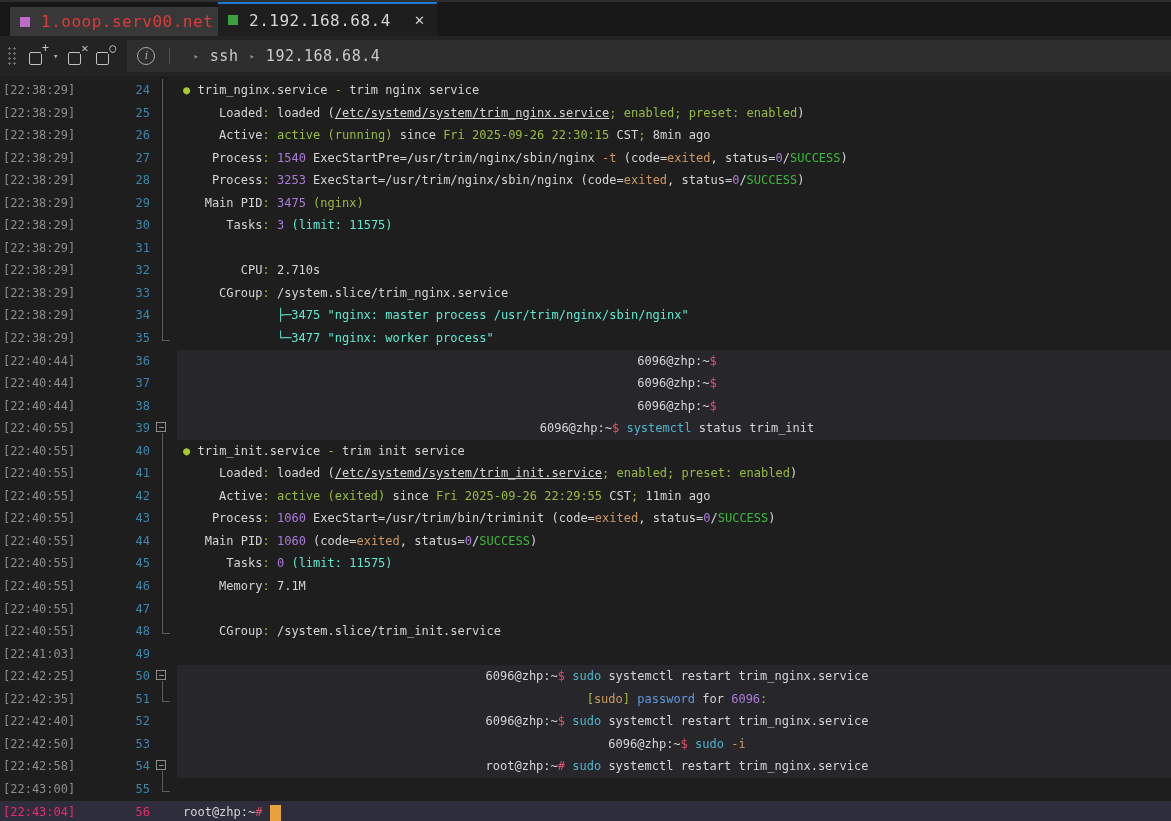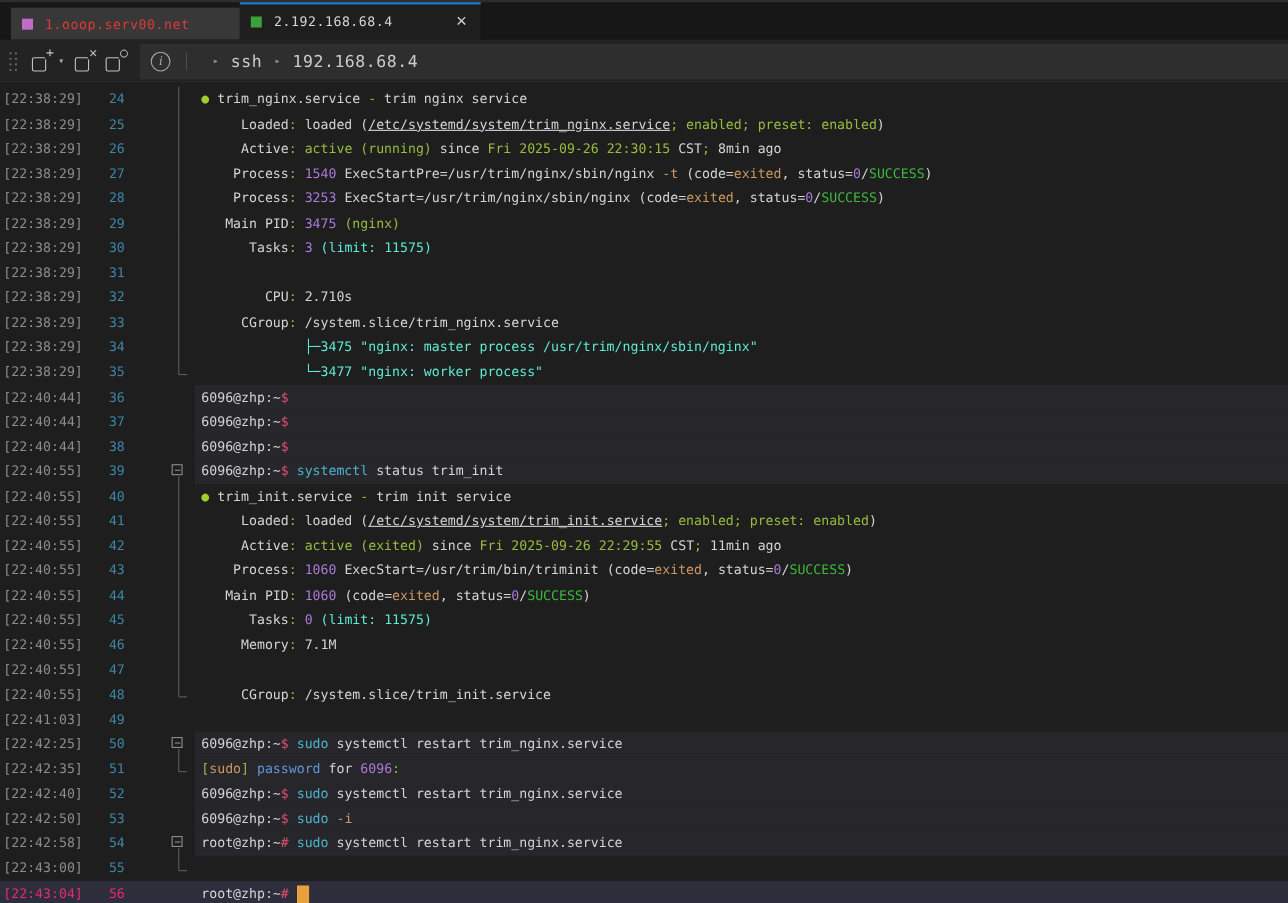--- a/index.html
+++ b/index.html
@@ -4,44 +4,44 @@
 <style>
   html,body{margin:0;padding:0;background:#141414;width:1171px;height:821px;overflow:hidden;}
   .window{width:1171px;height:821px;display:flex;flex-direction:column;font-family:"DejaVu Sans Mono",monospace;}
 
   
   .tabbar{height:36px;background:#171717;display:flex;align-items:flex-end;border-top:2px solid #2e2e2e;box-sizing:border-box;}
   .tab{display:flex;align-items:center;box-sizing:border-box;cursor:default;}
   .tab.inactive{width:208px;height:29px;margin-left:10px;background:#383838;padding:0 10px;}
   .tab.active{width:219px;height:34px;background:#1e1e1e;border-top:2px solid #1f78d2;padding:0 10px;text-align:right;}
   .tabsq{width:10px;height:10px;display:inline-block;margin-right:11px;flex:none;}
-  .tabtxt{font-size:12px;letter-spacing:.5px;white-space:nowrap;}
+  .tabtxt{font-size:16px;letter-spacing:.5px;white-space:nowrap;}
   .tabclose{margin-left:auto;color:#cfcfcf;font-size:13px;padding:0 2px;cursor:pointer;font-family:"DejaVu Sans",sans-serif;}
 
   
   .toolbar{height:40px;background:#232323;display:flex;align-items:center;padding-left:4px;}
   .grip{width:10px;height:22px;margin:0 8px 0 2px;background-image:radial-gradient(#6e6e6e 1.1px,transparent 1.2px);background-size:5px 5px;background-position:1px 1px;}
   .wicon{position:relative;width:20px;height:20px;display:inline-block;margin:0 4px;}
   .wicon::before{content:'';position:absolute;left:1px;bottom:1px;width:11px;height:11px;border:1.6px solid #c2c2c2;border-radius:2px;}
   .wicon .corner{position:absolute;right:-1px;top:-4px;font-size:12px;color:#c2c2c2;line-height:12px;background:#232323;padding-left:1px;}
   .dd{color:#b0b0b0;font-size:9px;margin:0 5px 0 1px;}
   .crumbbar{flex:1;height:32px;margin-left:8px;background:#2e2e2e;display:flex;align-items:center;padding-left:10px;}
   .info{width:16px;height:16px;border:1.6px solid #a8a8a8;border-radius:50%;color:#a8a8a8;font-size:11px;line-height:16px;text-align:center;display:inline-block;font-family:"DejaVu Serif",serif;font-style:italic;}
   .vsep{width:1px;height:16px;background:#4d4d4d;margin:0 12px 0 14px;}
   .crumb-arrow{color:#8f8f8f;font-size:9px;margin:0 11px;}
   .crumb{color:#cbcbcb;font-size:15px;letter-spacing:.5px;}
 
   
   .terminal{flex:1;background:#1e1e1e;padding-top:3px;overflow:hidden;}
   .trow{display:flex;height:22.55px;line-height:22.55px;font-size:12px;white-space:pre;}
   .ts{width:96px;padding-left:3px;color:#8d8d8d;flex:none;}
-  .num{width:51px;text-align:left;color:#3d86a8;flex:none;}
+  .num{width:51px;text-align:right;color:#3d86a8;flex:none;}
   .fold{width:27px;flex:none;position:relative;}
   .content{flex:1;padding-left:6px;color:#d4d4d4;}
-  .trow.hl-cmd .content{background:#27272b;}
+  .trow.hl-cmd .content{background:#27272b;text-align:center;}
   .trow.hl-cur{background:#2d2d3c;}
   .trow.hl-cur .ts,.trow.hl-cur .num{color:#ea2a70;}
 
   .fold.guide::before{content:'';position:absolute;left:12px;top:0;bottom:0;width:1px;background:#5c5c5c;}
   .fold.end::before{content:'';position:absolute;left:12px;top:0;height:13px;width:1px;background:#5c5c5c;}
   .fold.end::after{content:'';position:absolute;left:12px;top:13px;width:8px;height:1px;background:#5c5c5c;}
   .fold.box::before{content:'';position:absolute;left:6px;top:5px;width:10px;height:10px;box-sizing:border-box;border:1px solid #8d8d8d;background:linear-gradient(#8d8d8d,#8d8d8d) center/5px 1px no-repeat;}
   .fold.box::after{content:'';position:absolute;left:12px;top:16px;bottom:0;width:1px;background:#5c5c5c;}
 
   

